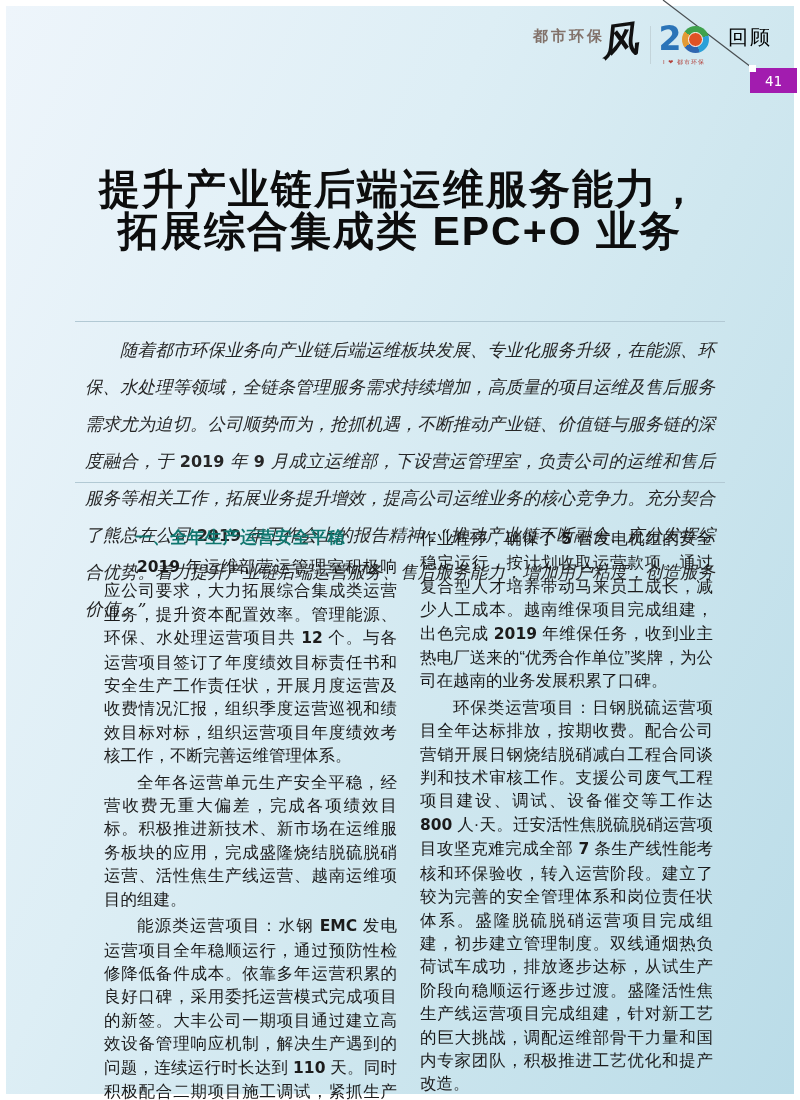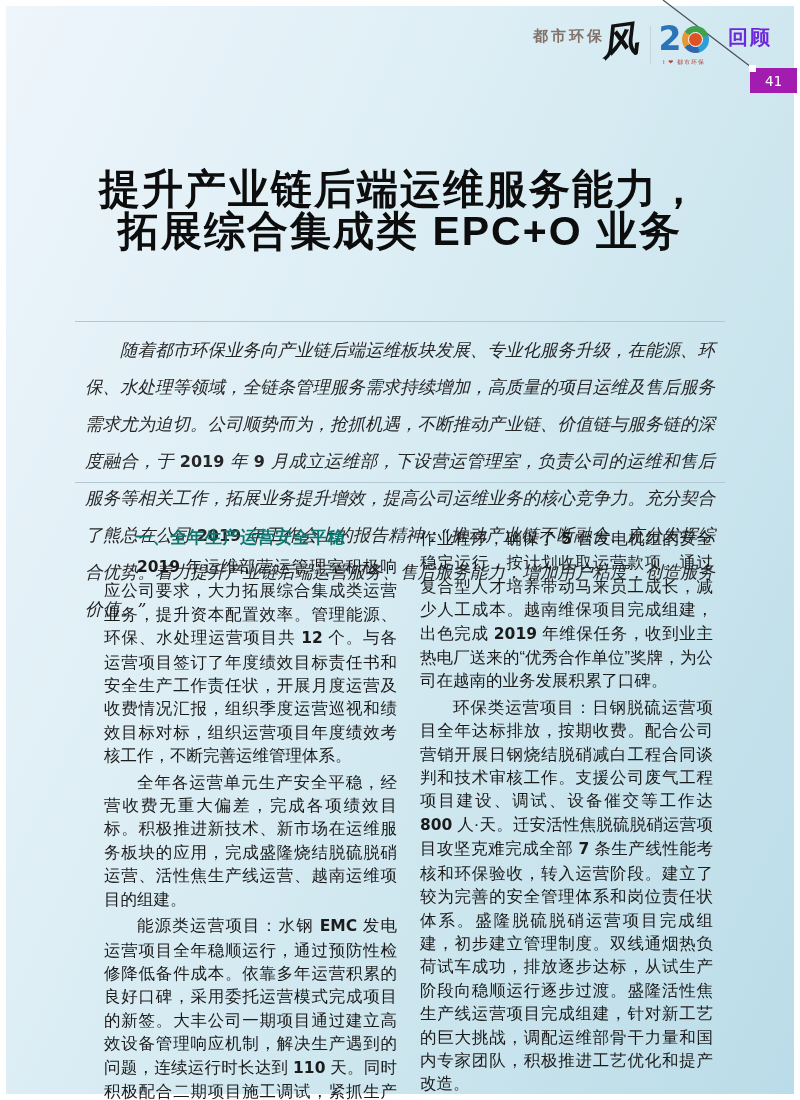--- a/index.html
+++ b/index.html
@@ -19,22 +19,22 @@
   .logo20{position:absolute;left:658px;top:22px;width:52px;text-align:center;}
   .logo20 .row{display:flex;align-items:center;justify-content:center;height:34px;}
   .logo20 .two{font-size:33px;font-weight:800;color:#2b74b8;line-height:30px;
                font-family:"DejaVu Sans", sans-serif;}
   .logo20 .zero{width:27px;height:27px;border-radius:50%;margin-left:1px;
         background:conic-gradient(#3fa14d 0 20%, #2ba0d8 20% 45%, #2f66b0 45% 65%, #e39a36 65% 85%, #3fa14d 85% 100%);
         position:relative;}
   .logo20 .zero::after{content:"";position:absolute;left:6px;top:6px;width:15px;height:15px;
         border-radius:50%;background:#df5226;border:1px solid #fff;box-sizing:border-box;}
   .logo20 .tag{font-size:6px;color:#b3403a;letter-spacing:1px;margin-top:2px;white-space:nowrap;}
-  .section-label{position:absolute;left:728px;top:24px;font-size:20px;font-weight:700;
-         color:#6d28d9;letter-spacing:2px;}
+  .section-label{position:absolute;left:728px;top:24px;font-size:20px;font-weight:400;
+         color:#000000;letter-spacing:2px;}
   .pagebox{position:absolute;left:750px;top:68px;width:47px;height:25px;background:#a21caf;
            display:flex;align-items:center;justify-content:center;}
   .pagebox::before{content:"";position:absolute;left:-1px;top:-3px;width:7px;height:7px;background:#ffffff;}
   .pagebox .num{color:#ffffff;font-size:14px;font-family:"DejaVu Sans Mono", monospace;}
 
   
   .title-line{position:absolute;left:0;width:800px;text-align:center;color:#0d0d0d;
         font-weight:800;font-size:41px;letter-spacing:2px;
         font-family:"Liberation Sans", sans-serif;}
   .title1{top:146px;margin-top:16px;}

